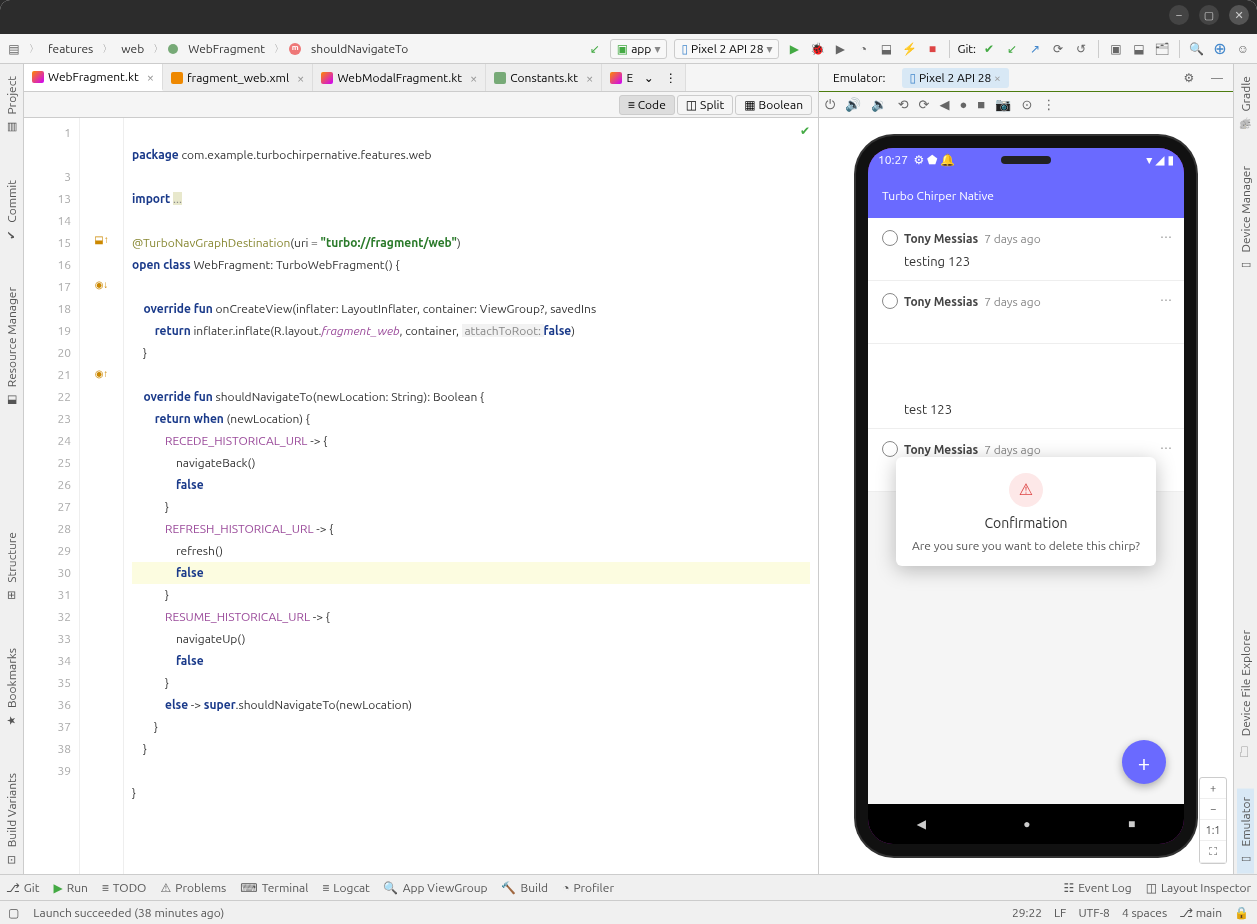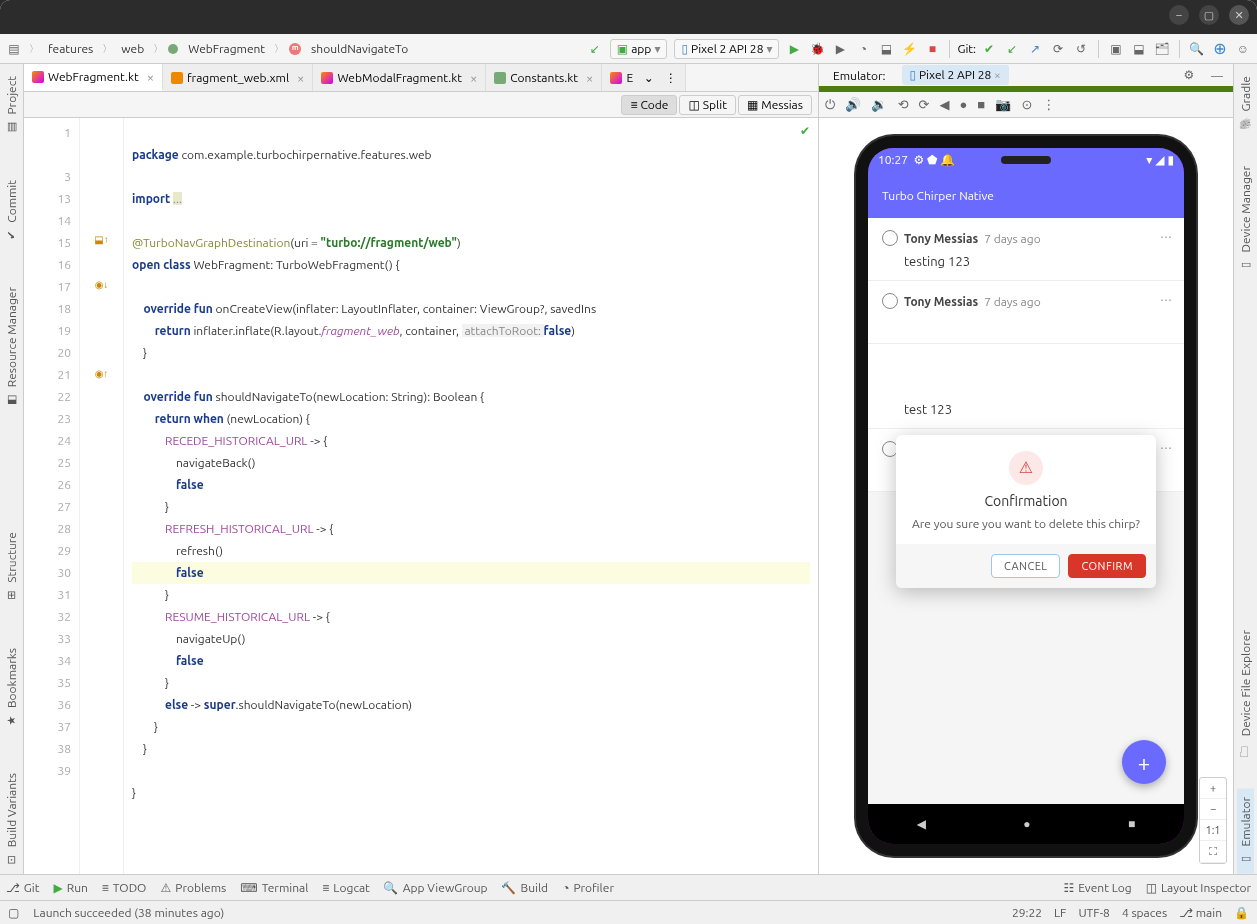--- a/index.html
+++ b/index.html
@@ -48,21 +48,21 @@
 .kw{color:#1a3a8a;font-weight:bold}
 .ann{color:#888833}
 .str{color:#2a7a2a;font-weight:bold}
 .ital{font-style:italic;color:#9a4a9a}
 .param{color:#888;background:#f2f2f2}
 .fold{background:#e8e8cc;color:#888}
 .hl{background:#fcfce0}
 .const{color:#9a4a9a;}
 .checkm{position:absolute;right:8px;top:2px;color:#4a4}
 .emuarea{width:414px;display:flex;flex-direction:column;background:#f5f5f5}
-.emutabs{height:28px;border-bottom:6px solid #4d7c0f;display:flex;align-items:center;padding:0 6px;gap:8px}
+.emutabs{height:28px;border-bottom:1px solid #4d7c0f;display:flex;align-items:center;padding:0 6px;gap:8px}
 .emutabs .etab{padding:3px 8px;cursor:pointer}
 .emutabs .etab.active{background:#d8e8f5;border-radius:3px}
 .emutoolbar{height:26px;border-bottom:1px solid #ccc;display:flex;align-items:center;padding:0 6px;gap:10px}
 .emutoolbar .ti{color:#666;cursor:pointer;font-size:13px}
 .phoneview{flex:1;display:flex;align-items:center;justify-content:center;background:#fff;position:relative}
 .phone{width:340px;height:720px;background:#111;border-radius:38px;padding:12px;position:relative;box-shadow:0 0 0 2px #333}
 .phone::before{content:"";position:absolute;top:20px;left:50%;transform:translateX(-50%);width:50px;height:8px;background:#222;border-radius:4px}
 .screenwrap{width:100%;height:100%;background:#a21caf;border-radius:25px;overflow:hidden;display:flex;flex-direction:column}
 .pstatusbar{height:24px;background:#6a6aff;color:#fff;display:flex;align-items:center;padding:0 10px;font-size:11px;justify-content:space-between}
 .pstatusbar .ricons{display:flex;gap:3px}
@@ -213,21 +213,21 @@
           <div class="viewbtn active">
               <span>≡</span>
               <span>Code</span>
             </div>
           <div class="viewbtn">
               <span>◫</span>
               <span>Split</span>
             </div>
           <div class="viewbtn">
               <span>▦</span>
-              <span>Messias</span>
+              <span>Boolean</span>
             </div>
         </div>
         <div class="code">
           <div class="gutter">
             <div>1</div>
               <div>&nbsp;</div>
               <div>3</div>
               <div>13</div>
               <div>14</div>
               <div>15</div>
@@ -387,24 +387,20 @@
                     </div>
                   <span class="dots">⋯</span>
                   <div class="ch-body">test123</div>
                 </div>
                 <div class="fab">+</div>
                 <div class="dialogoverlay">
                   <div class="dialog">
                     <div class="dicon">⚠</div>
                     <div class="dtitle">Confirmation</div>
                     <div class="dmsg">Are you sure you want to delete this chirp?</div>
-                    <div class="dbtns">
-                      <div class="dbtn cancel">CANCEL</div>
-                      <div class="dbtn confirm">CONFIRM</div>
-                    </div>
                   </div>
                 </div>
               </div>
               <div class="pnav">
                 <span>◀</span>
                 <span>●</span>
                 <span>■</span>
               </div>
             </div>
           </div>

